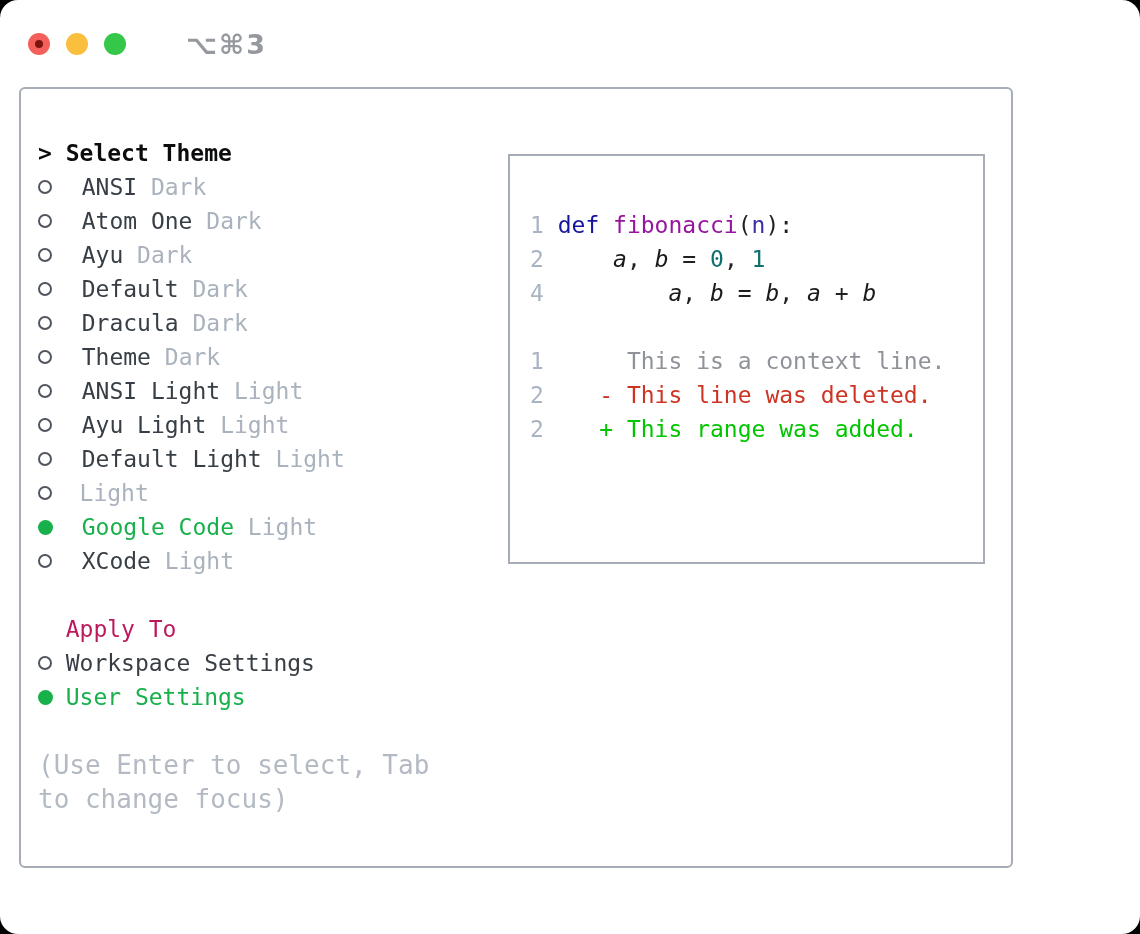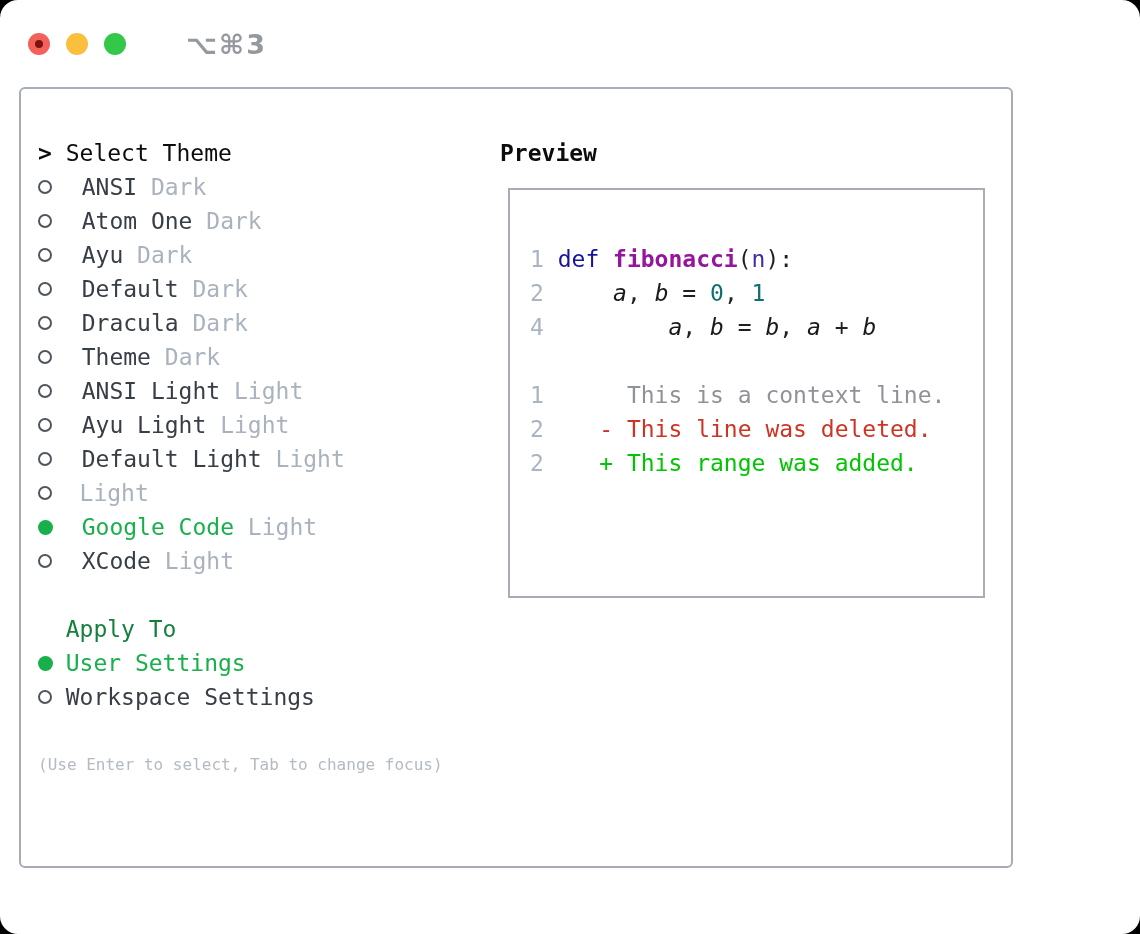--- a/index.html
+++ b/index.html
@@ -17,36 +17,36 @@
   
   .panel{box-sizing:border-box;margin:25px 127px 0 19px;height:781px;
     border:2px solid #a6adb6;border-radius:6px;display:flex;
     padding:47px 0 0 17px;}
   .leftcol{width:446px;flex:none;}
   .row{height:34px;display:flex;align-items:center;font-size:23px;color:#373e45;white-space:pre;}
   .bullet{width:2ch;display:flex;align-items:center;flex:none;}
   .circ{width:14px;height:14px;border:2px solid #50565e;border-radius:50%;box-sizing:border-box;}
   .circ.sel{width:15px;height:15px;border:none;background:#17b04a;}
   .cursor{font-weight:bold;color:#0b0c0d;}
-  .hdr{font-weight:normal;color:#0b0c0d;}
+  .hdr{font-weight:bold;color:#0b0c0d;}
   .tname{color:#373e45;margin-left:16px;}
   .tname.selgreen{color:#17b04a;}
   .tvariant{color:#a9b2bd;margin-left:1ch;text-align:right;}
-  .applylbl{color:#15803d;}
+  .applylbl{color:#be185d;}
   .optname.selgreen{color:#17b04a;}
-  .help{margin-top:34px;width:430px;font-size:16px;line-height:34px;color:#b3bac3;}
+  .help{margin-top:34px;width:430px;font-size:26px;line-height:34px;color:#b3bac3;}
   
   .rightcol{padding-left:16px;}
   .pvlabel{height:34px;display:flex;align-items:center;font-size:23px;font-weight:bold;color:#0b0c0d;}
   .pbox{box-sizing:border-box;margin:18px 0 0 8px;width:477px;height:410px;
     border:2px solid #a6adb6;padding:52px 0 0 20px;}
   .cline{height:34px;font-size:23px;line-height:34px;white-space:pre;}
   .ln{display:inline-block;width:2ch;color:#a9b4c2;}
   .seg-keyword{color:#16149e;}
-  .seg-function{color:#96149e;font-weight:bold;}
+  .seg-function{color:#96149e;}
   .seg-param{color:#3a2fa5;}
   .seg-number{color:#0e6f6f;}
   .seg-variable{color:#1a1a1a;font-style:italic;}
   .seg-plain{color:#1f2023;}
   .seg-context{color:#8f9399;margin-top:40px;}
   .seg-deleted{color:#ce3423;}
   .seg-added{color:#01c501;}
 </style>
 </head>
 <body>
@@ -84,30 +84,29 @@
           <div class="row"><span class="bullet"><span class="circ sel"></span></span><span class="tname selgreen">Google Code</span><span class="tvariant">Light</span></div>
           <div class="row"><span class="bullet"><span class="circ"></span></span><span class="tname">XCode</span><span class="tvariant">Light</span></div>
         </div>
 
       <div id="apply-section" style="margin-top:34px;">
         <div class="row">
           <span class="bullet"></span>
           <span class="applylbl">Apply To</span>
         </div>
         <div id="apply-list">
+            <div class="row"><span class="bullet"><span class="circ"></span></span><span class="optname">Workspace Settings</span></div>
             <div class="row"><span class="bullet"><span class="circ sel"></span></span><span class="optname selgreen">User Settings</span></div>
-            <div class="row"><span class="bullet"><span class="circ"></span></span><span class="optname">Workspace Settings</span></div>
           </div>
       </div>
 
       <div class="help">(Use Enter to select, Tab to change focus)</div>
     </div>
 
     <div class="rightcol">
-      <div class="pvlabel">Preview</div>
       <div class="pbox" id="code-block">
           <div class="cline"><span class="ln">1</span><span class="seg-keyword">def </span><span class="seg-function">fibonacci</span><span class="seg-plain">(</span><span class="seg-param">n</span><span class="seg-plain">):</span></div>
           <div class="cline"><span class="ln">2</span><span class="seg-plain">    </span><span class="seg-variable">a</span><span class="seg-plain">, </span><span class="seg-variable">b</span><span class="seg-plain"> = </span><span class="seg-number">0</span><span class="seg-plain">, </span><span class="seg-number">1</span></div>
           <div class="cline"><span class="ln">4</span><span class="seg-plain">        </span><span class="seg-variable">a</span><span class="seg-plain">, </span><span class="seg-variable">b</span><span class="seg-plain"> = </span><span class="seg-variable">b</span><span class="seg-plain">, </span><span class="seg-variable">a</span><span class="seg-plain"> + </span><span class="seg-variable">b</span></div>
           <div class="cline">&nbsp;</div>
           <div class="cline"><span class="ln">1</span><span class="seg-context">     This is a context line.</span></div>
           <div class="cline"><span class="ln">2</span><span class="seg-plain">   </span><span class="seg-deleted">- This line was deleted.</span></div>
           <div class="cline"><span class="ln">2</span><span class="seg-plain">   </span><span class="seg-added">+ This range was added.</span></div>
         </div>
     </div>

